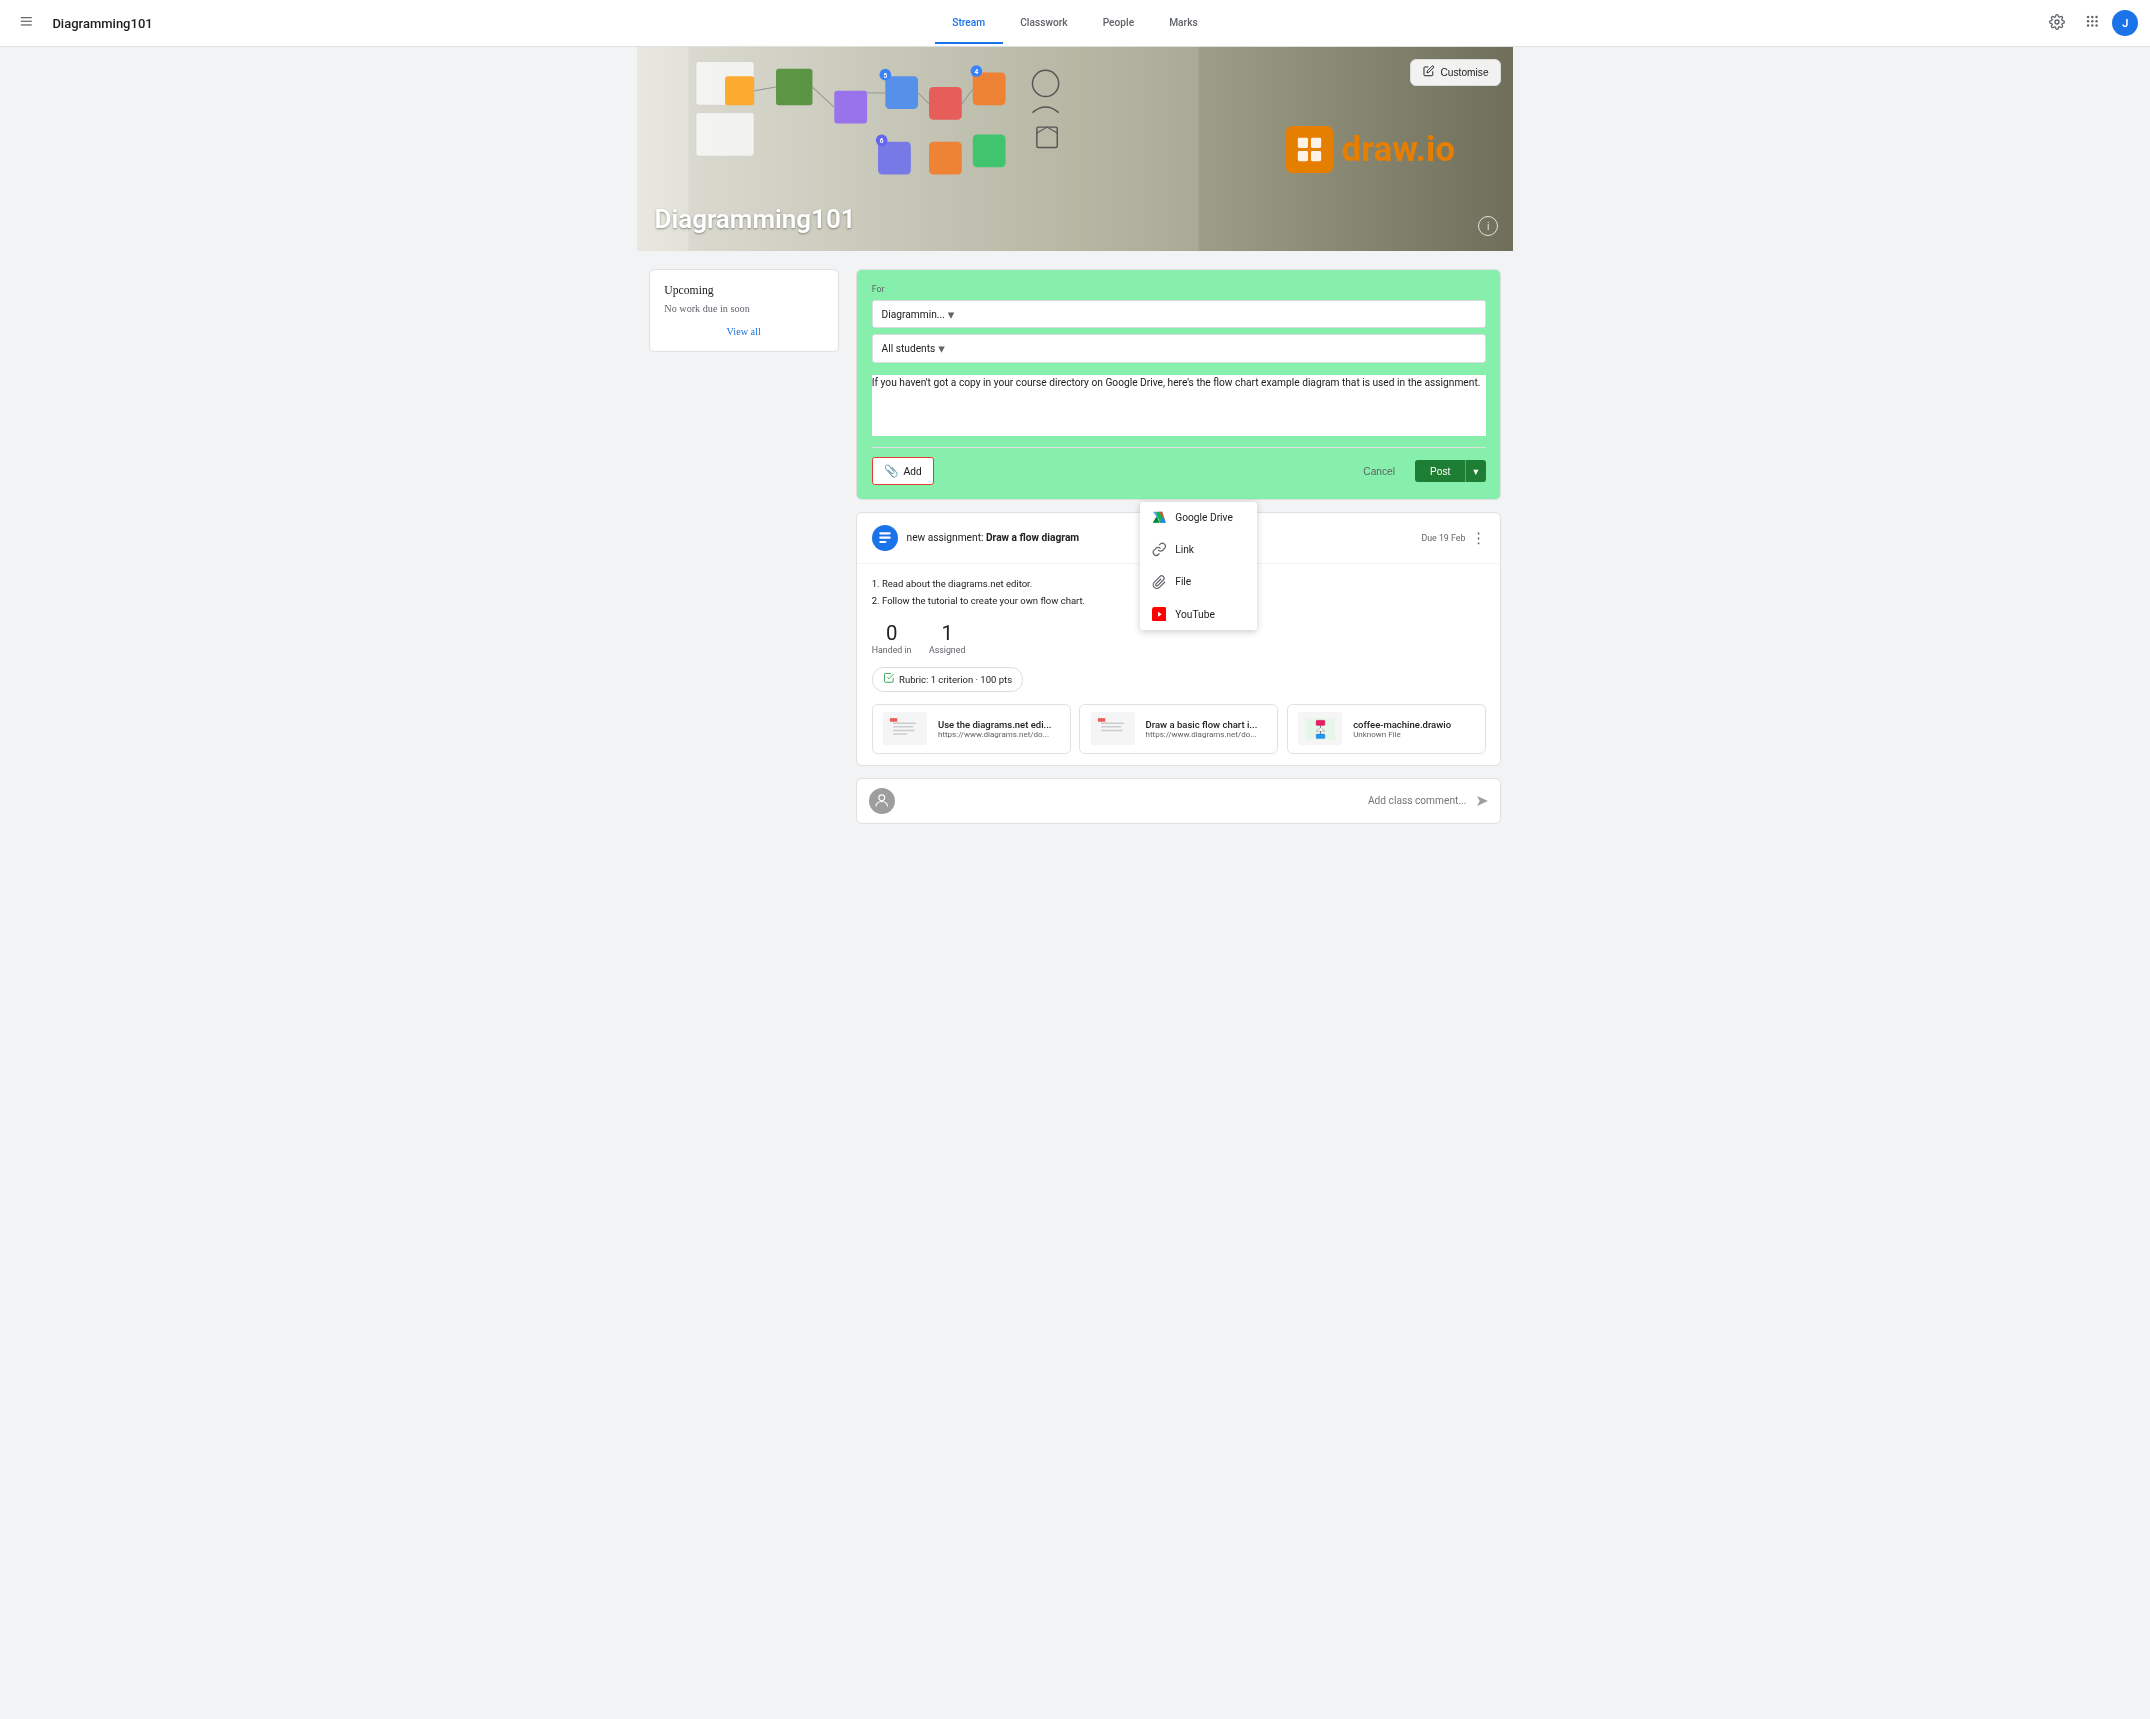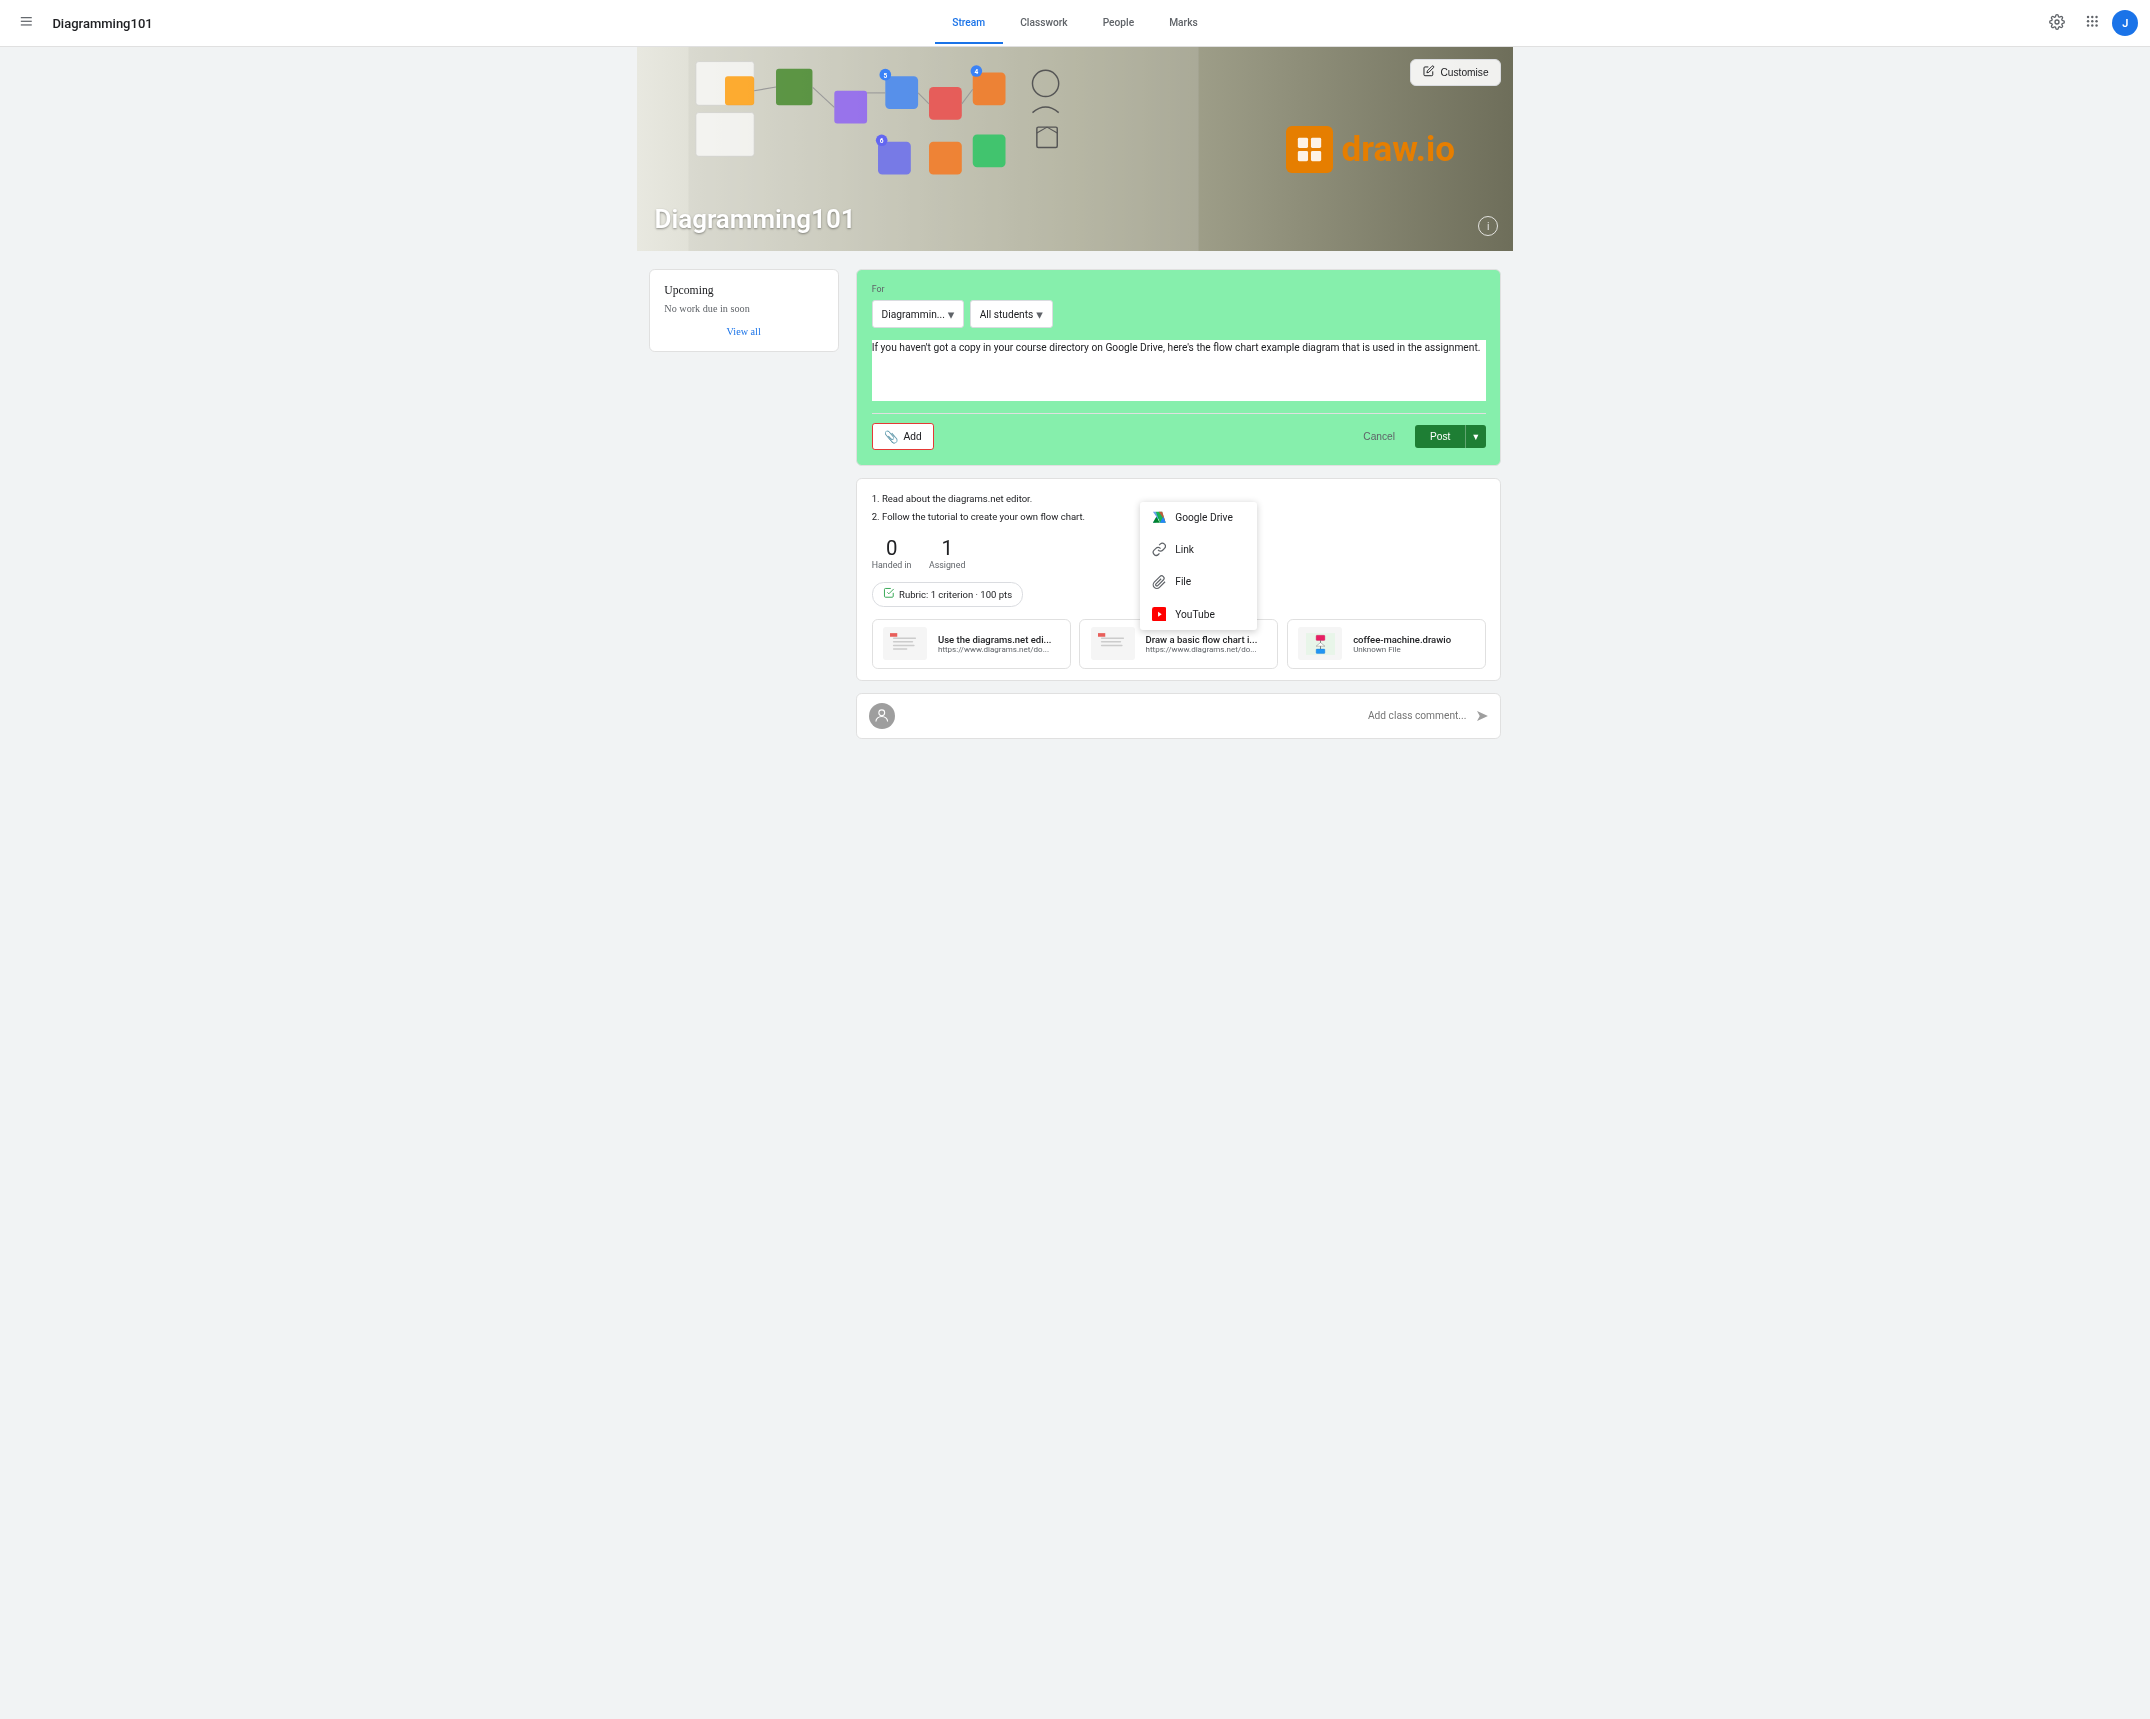--- a/index.html
+++ b/index.html
@@ -86,21 +86,21 @@
     .upcoming-title { font-size: 11.7px; font-weight: 500; color: #202124; margin-bottom: 5.8px; }
     .upcoming-empty { font-size: 10.2px; color: #5f6368; margin-bottom: 11.7px; }
     .view-all-link { color: #1a73e8; font-size: 10.2px; font-weight: 500; cursor: pointer; text-decoration: none; display: block; text-align: center; }
 
     
     .composer-card {
       background: #86efac; border-radius: 5.8px; border: 0.7px solid #e0e0e0;
       padding: 14.6px; position: relative;
     }
     .composer-for-label { font-size: 8.8px; color: #5f6368; margin-bottom: 5.8px; }
-    .composer-selects { display: flex; gap: 5.8px; margin-bottom: 11.7px; }
+    .composer-selects { display: flex; gap: 5.8px; margin-bottom: 11.7px; flex-direction: column; }
     .composer-select {
       display: flex; align-items: center; gap: 2.9px; border: 0.7px solid #dadce0;
       border-radius: 2.9px; padding: 5.8px 8.8px; font-size: 10.2px; color: #202124;
       cursor: pointer; background: #fff;
     }
     .composer-select .chevron { font-size: 13px; color: #5f6368; }
     .composer-textarea {
       width: 100%; border: none; outline: none; resize: none;
       font-size: 10.2px; color: #202124; min-height: 58px;
       font-family: inherit; line-height: 1.5;
@@ -408,20 +408,38 @@
               <rect width="24" height="24" rx="4" fill="#ff0000"></rect>
               <polygon points="10,8 16,12 10,16" fill="#fff"></polygon>
             </svg>
           </span>
           <span>YouTube</span>
         </div>
       </div>
     </div>
 
     <div class="assignment-card">
+      <div class="assignment-header">
+        <div class="assignment-icon">
+          <svg width="26" height="26" viewBox="0 0 36 36">
+            <circle cx="18" cy="18" r="18" fill="#1a73e8"></circle>
+            <rect x="10" y="10" width="16" height="3" rx="1.5" fill="#fff"></rect>
+            <rect x="10" y="16" width="16" height="3" rx="1.5" fill="#fff"></rect>
+            <rect x="10" y="22" width="10" height="3" rx="1.5" fill="#fff"></rect>
+          </svg>
+        </div>
+        <div class="assignment-title-text">
+          <span>new assignment: </span>
+          <strong>Draw a flow diagram</strong>
+        </div>
+        <span class="assignment-due">Due 19 Feb</span>
+        <button class="more-btn">
+          <span>⋮</span>
+        </button>
+      </div>
 
       <div class="assignment-body">
         <div class="assignment-text">
           <div class="assignment-list">
             <div>1. Read about the diagrams.net editor.</div>
             <div>2. Follow the tutorial to create your own flow chart.</div>
           </div>
         </div>
         <div class="assignment-stats">
           <div class="stat-item">

